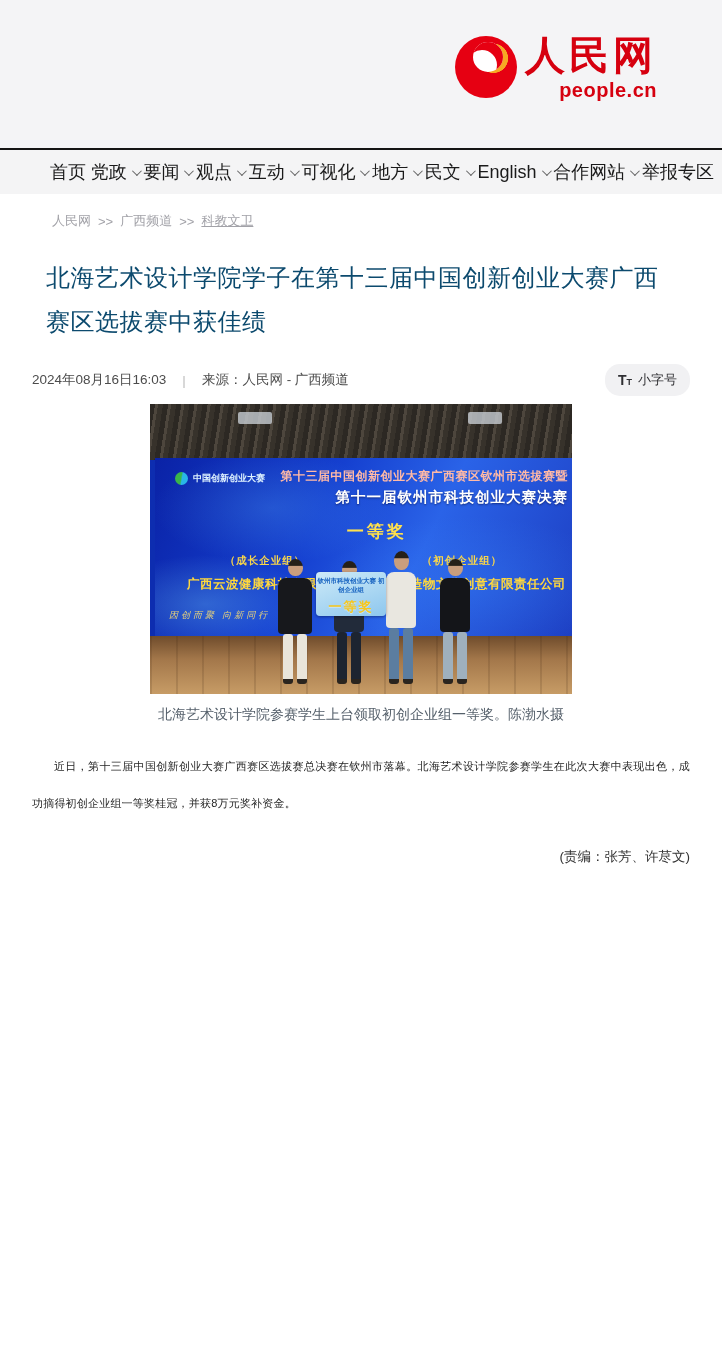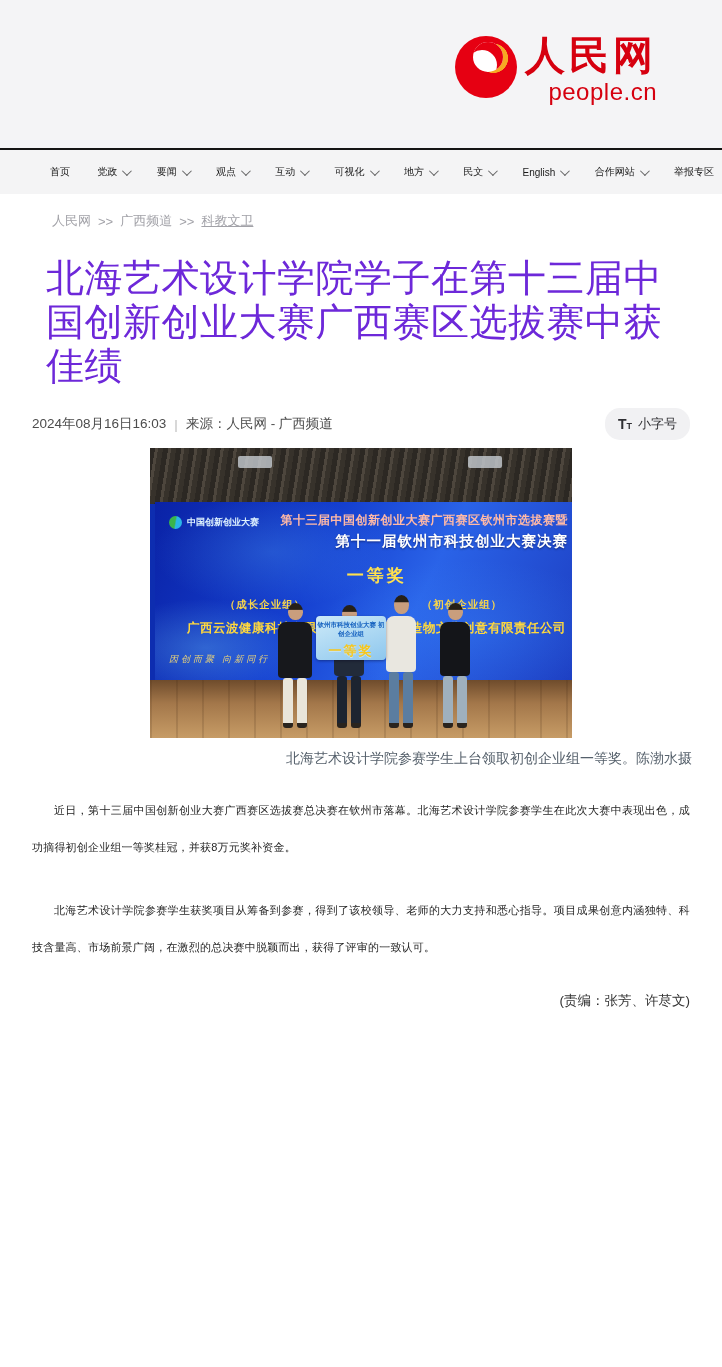--- a/index.html
+++ b/index.html
@@ -10,59 +10,59 @@
   
   .site-header { height:148px; background:#f4f4f6; position:relative; }
   .logo { position:absolute; left:455px; top:36px; display:flex; align-items:flex-start; gap:8px; cursor:pointer; }
   .logo-mark { width:62px; height:62px; border-radius:50%; position:relative; overflow:hidden;
     background:radial-gradient(circle at 62% 36%, #f7a823 0 26%, transparent 27%),
                radial-gradient(circle at 40% 60%, #e60012 0 75%, #c40010 100%); }
   .logo-mark::before { content:""; position:absolute; left:18px; top:6px; width:30px; height:30px; border-radius:50%;
     background:#fff; box-shadow:-6px 8px 0 0 #e60012 inset; }
   .logo-text { display:flex; flex-direction:column; align-items:flex-end; line-height:1; }
   .logo-cn { font-size:40px; font-weight:700; color:#d6000f; letter-spacing:4px; font-family:"Liberation Serif","DejaVu Serif",serif; }
-  .logo-en { font-size:24px; font-weight:400; color:#d6000f; margin-top:4px; letter-spacing:0.5px; }
+  .logo-en { font-size:20px; font-weight:700; color:#d6000f; margin-top:4px; letter-spacing:0.5px; }
 
   .header-rule { height:2px; background:#141414; }
 
   
   .nav { height:44px; background:#f4f4f5; display:flex; align-items:center; padding:0 8px 0 50px; justify-content:space-between; }
-  .nav-item { font-size:10px; color:#1a1a1a; display:flex; align-items:center; gap:5px; cursor:pointer; white-space:nowrap; }
+  .nav-item { font-size:18px; color:#1a1a1a; display:flex; align-items:center; gap:5px; cursor:pointer; white-space:nowrap; }
   .chev { width:7px; height:7px; border-right:1.4px solid #666; border-bottom:1.4px solid #666; transform:rotate(45deg) translateY(-2px); display:inline-block; }
 
   
   .breadcrumb { padding:18px 0 0 52px; font-size:13px; color:#a2a2a8; display:flex; gap:7px; align-items:center; }
   .breadcrumb .crumb { color:#a2a2a8; cursor:pointer; }
   .breadcrumb .crumb.last { text-decoration:underline; }
 
   
   .article { padding:0 30px; }
-  .article-title { margin:26px 16px 0 16px; font-size:38px; line-height:44px; font-weight:500; color:#6d28d9; letter-spacing:0.5px; }
+  .article-title { margin:26px 16px 0 16px; font-size:24px; line-height:44px; font-weight:500; color:#0c4a6e; letter-spacing:0.5px; }
   .meta-row { display:flex; align-items:center; justify-content:space-between; margin:20px 2px 0 2px; }
-  .meta-left { font-size:13.5px; color:#4c4c4c; display:flex; align-items:center; gap:8px; }
+  .meta-left { font-size:13.5px; color:#4c4c4c; display:flex; align-items:center; gap:16px; }
   .meta-sep { color:#bbb; }
   .meta-source a, .meta-source { color:#4c4c4c; text-decoration:none; cursor:pointer; }
   .font-btn { background:#f1f1f3; border:none; border-radius:15px; height:28px; padding:16px 13px; font-size:13px; color:#2f2f33;
     display:flex; align-items:center; gap:6px; cursor:pointer; }
   .tt { font-weight:600; font-size:14px; }
   .tt small { font-size:9px; font-weight:600; }
 
   
   .figure { width:422px; height:290px; margin:8px auto 0; position:relative; overflow:hidden; background:#0d2db0; }
   .ph-ceiling { position:absolute; left:0; top:0; right:0; height:56px;
     background:repeating-linear-gradient(99deg, #2c2823 0 5px, #4d463d 5px 8px, #37322b 8px 13px); }
   .ph-vent { position:absolute; top:8px; width:34px; height:12px; background:#c7ccd2; opacity:.8; border-radius:2px; }
   .ph-vent.v1 { left:88px; } .ph-vent.v2 { left:318px; }
   .ph-screen { position:absolute; left:5px; top:54px; width:417px; height:178px; color:#fff;
     background:
       radial-gradient(150px 70px at 12% 82%, rgba(130,225,255,.28), transparent 70%),
       radial-gradient(170px 80px at 28% 28%, rgba(100,190,255,.22), transparent 70%),
       radial-gradient(220px 100px at 76% 72%, rgba(60,140,255,.30), transparent 70%),
       linear-gradient(116deg, #0a22a6 0%, #1540d0 38%, #2a63e8 62%, #1d3ec2 100%); }
-  .ph-logo { position:absolute; left:14px; top:14px; display:flex; align-items:center; gap:5px; font-size:9px; font-weight:700; color:#dff3ff; }
+  .ph-logo { position:absolute; left:20px; top:14px; display:flex; align-items:center; gap:5px; font-size:9px; font-weight:700; color:#dff3ff; }
   .ph-logo-mark { width:13px; height:13px; border-radius:50%; background:linear-gradient(100deg,#3ab54a 45%,#29b6e8 55%); }
   .ph-banner { position:absolute; right:4px; top:10px; text-align:right; }
   .ph-banner .l1 { font-size:12px; color:#ffb9a6; font-weight:700; letter-spacing:0.5px; }
   .ph-banner .l2 { font-size:14.5px; font-weight:700; color:#ffffff; margin-top:3px; letter-spacing:1px; text-shadow:0 1px 2px rgba(0,0,40,.5); white-space:nowrap; }
   .ph-award { position:absolute; left:46%; top:62px; font-size:17px; font-weight:700; color:#ffe14d; letter-spacing:3px; }
   .ph-left { position:absolute; left:32px; top:96px; text-align:center; }
   .ph-right { position:absolute; right:6px; top:96px; text-align:center; }
   .ph-group { font-size:10.5px; font-weight:700; color:#f9d64a; letter-spacing:1px; }
   .ph-company { font-size:12.5px; font-weight:700; color:#ffd83d; margin-top:8px; letter-spacing:0.5px; white-space:nowrap; }
   .ph-slogan { position:absolute; left:14px; bottom:14px; font-size:9px; color:#e8d27a; letter-spacing:3px; font-family:"Liberation Serif","DejaVu Serif",serif; font-style:italic; }
@@ -78,21 +78,21 @@
   .person .legs i { width:10px; height:52px; border-radius:3px; display:block; border-bottom:5px solid #2a241e; }
   .p1 { left:126px; } .p1 .torso { background:#17181c; width:34px; height:56px; } .p1 .legs i { background:#e9e5da; height:50px; }
   .p2 { left:180px; } .p2 .torso { background:#222b3a; } .p2 .legs i { background:#1d2430; }
   .p3 { left:232px; } .p3 .head { height:19px; } .p3 .torso { background:#e9e7e0; height:56px; } .p3 .legs i { background:#5b7da0; height:56px; }
   .p4 { left:286px; } .p4 .torso { background:#141519; height:54px; } .p4 .legs i { background:#9fb0bd; height:52px; }
   .ph-sign { position:absolute; left:166px; top:168px; width:70px; height:44px; border-radius:4px;
     background:linear-gradient(160deg,#cdeaf8,#8ec7ee); box-shadow:0 1px 3px rgba(0,0,30,.4); text-align:center; padding-top:5px; }
   .ph-sign .s1 { font-size:6.5px; color:#1763c0; font-weight:700; }
   .ph-sign .s2 { font-size:13px; color:#f5c61e; font-weight:700; letter-spacing:2px; margin-top:3px; text-shadow:0 1px 0 rgba(255,255,255,.4); }
 
-  .caption { text-align:right; font-size:14px; color:#55606b; margin-top:12px;
+  .caption { text-align:center; font-size:14px; color:#55606b; margin-top:12px;
     font-family:Liberation Serif, serif; }
 
   .body-text { margin-top:24px; }
   .body-text p { font-size:11px; line-height:37px; color:#262626; text-indent:2em; text-align:justify; margin:0 2px 26px 2px; letter-spacing:0.2px; }
 
   .editor-line { text-align:right; font-size:13.5px; color:#333; margin:4px 2px 0 0; }
 </style>
 </head>
 <body>
 
@@ -236,20 +236,19 @@
         </div>
       <div class="ph-sign">
         <div class="s1">钦州市科技创业大赛 初创企业组</div>
         <div class="s2">一等奖</div>
       </div>
     </div>
     <div class="caption">北海艺术设计学院参赛学生上台领取初创企业组一等奖。陈渤水摄</div>
 
     <div class="body-text">
       <p>近日，第十三届中国创新创业大赛广西赛区选拔赛总决赛在钦州市落幕。北海艺术设计学院参赛学生在此次大赛中表现出色，成功摘得初创企业组一等奖桂冠，并获8万元奖补资金。</p>
-      <p>北海艺术设计学院参赛学生获奖项目从筹备到参赛，得到了该校领导、老师的大力支持和悉心指导。项目成果创意内涵独特、科技含量高、市场前景广阔，在激烈的总决赛中脱颖而出，获得了评审的一致认可。</p>
     </div>
 
     <div class="editor-line">(责编：张芳、许荩文)</div>
 
   </div>
 
 </div>
 
 </body></html>

